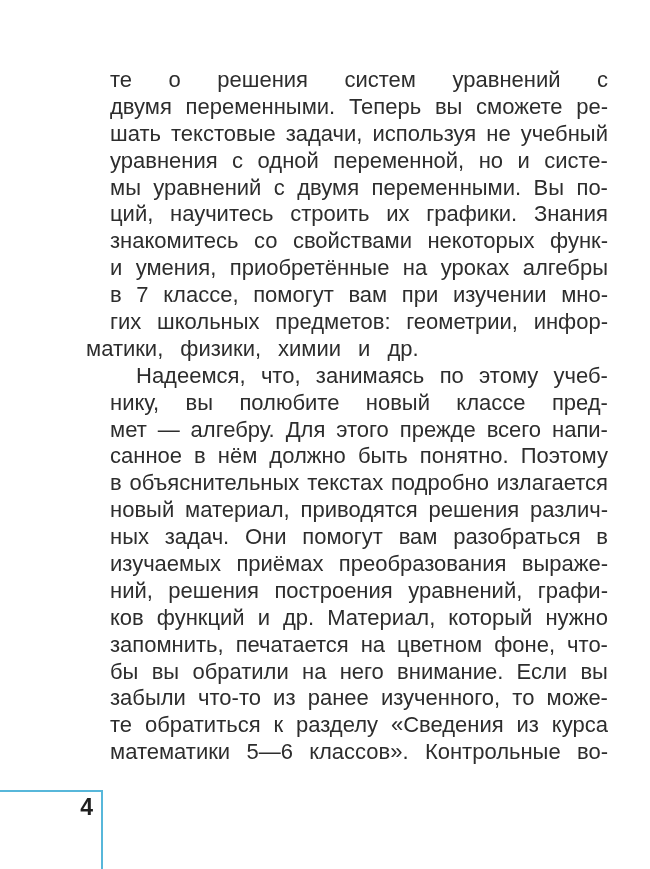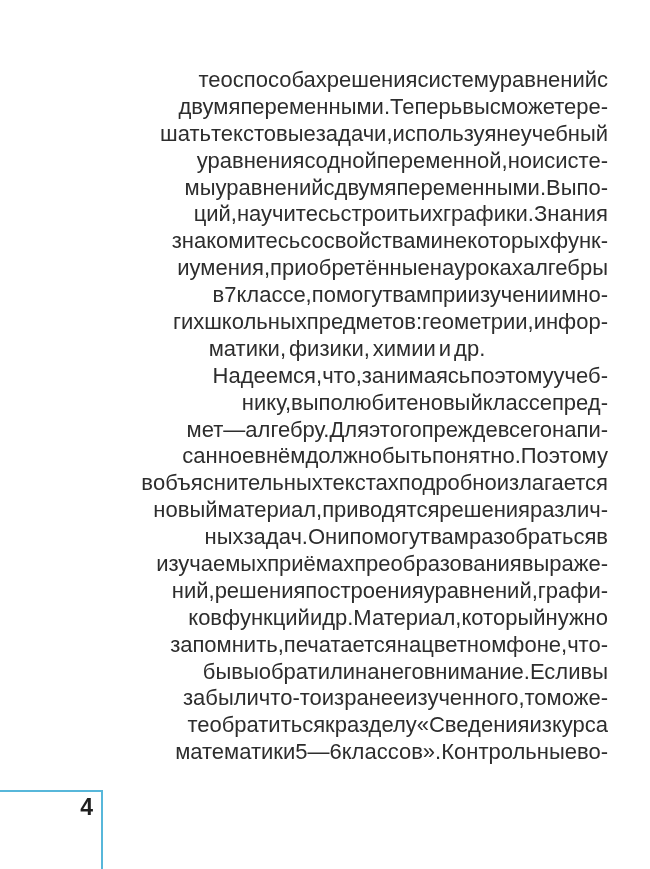--- a/index.html
+++ b/index.html
@@ -23,25 +23,26 @@
     color: #2d2d2d;
     font-size: 22px;
   }
   .line {
     display: flex;
     height: 26.9px;
     line-height: 26.9px;
     white-space: nowrap;
   }
   .line.j {
-    justify-content: flex-end;
+    justify-content: space-between;
+    margin-left: 24px;
   }
   .line.nj {
-    justify-content: center;
-    column-gap: 3px;
+    justify-content: flex-start;
+    column-gap: 17px;
   }
   .line.indent {
     padding-left: 26px;
   }
   .word {
     display: inline-block;
   }
   .page-number-box {
     position: absolute;
     left: 0;
@@ -64,21 +65,20 @@
   }
 </style>
 </head>
 <body>
 
 <div class="page">
   <div class="text-block" style="color: rgb(45, 45, 45);">
       <div class="line j">
         <span class="word">те</span>
         <span class="word">о</span>
-        <span class="word">способах</span>
         <span class="word">решения</span>
         <span class="word">систем</span>
         <span class="word">уравнений</span>
         <span class="word">с</span>
       </div>
       <div class="line j">
         <span class="word">двумя</span>
         <span class="word">переменными.</span>
         <span class="word">Теперь</span>
         <span class="word">вы</span>

